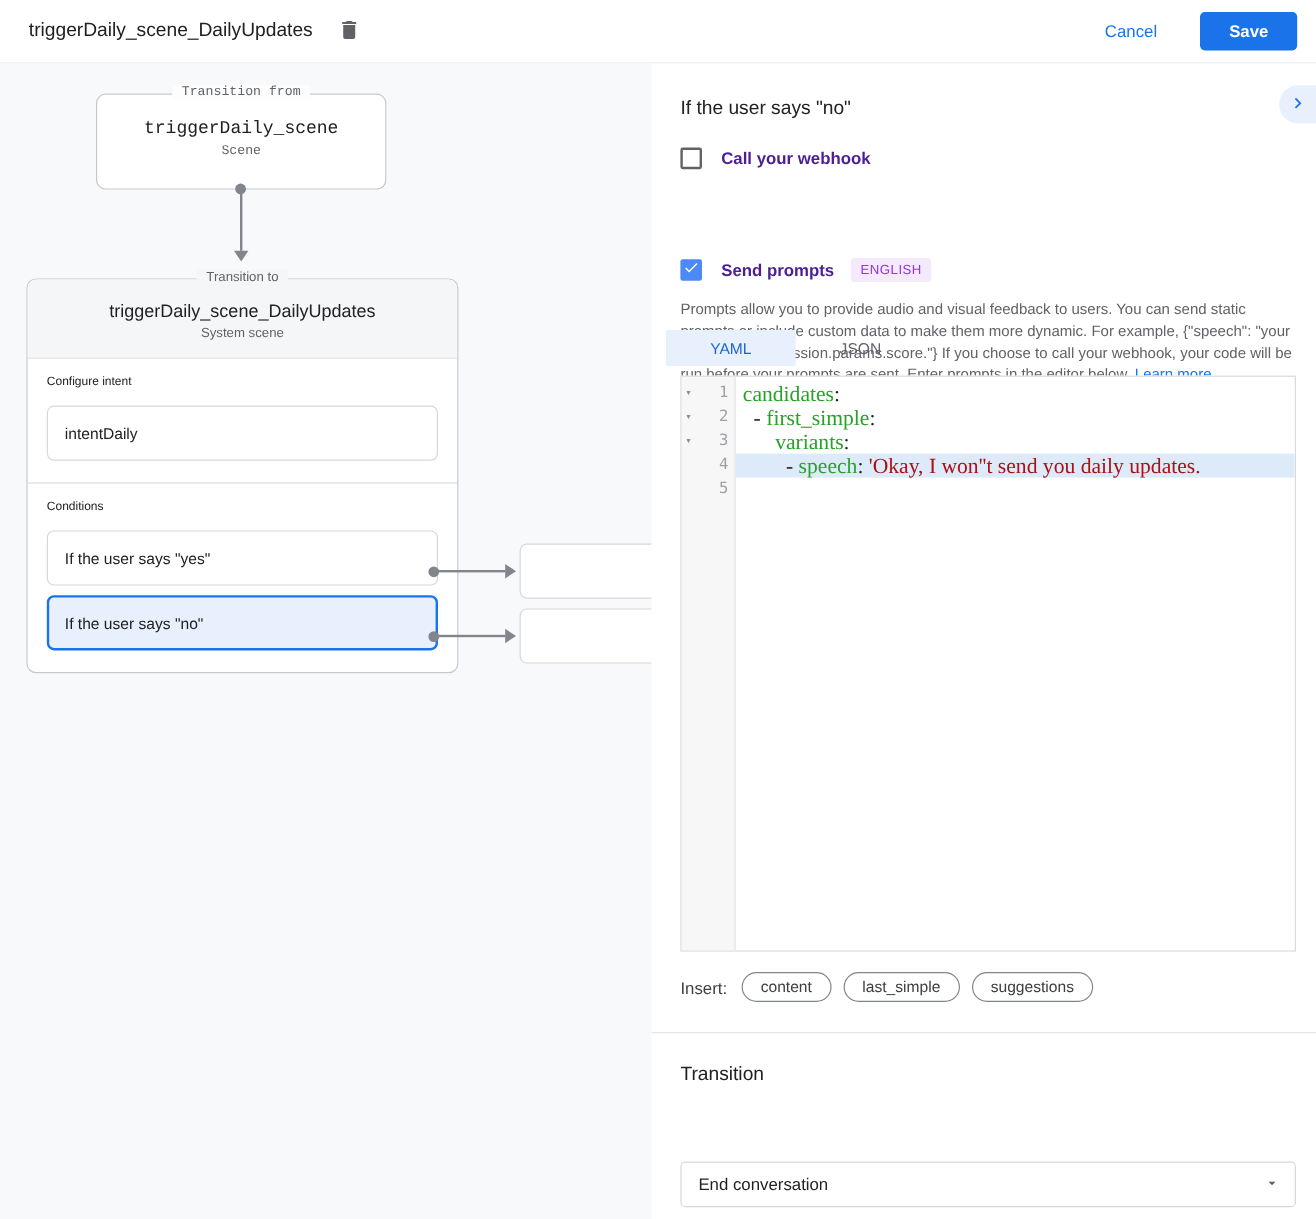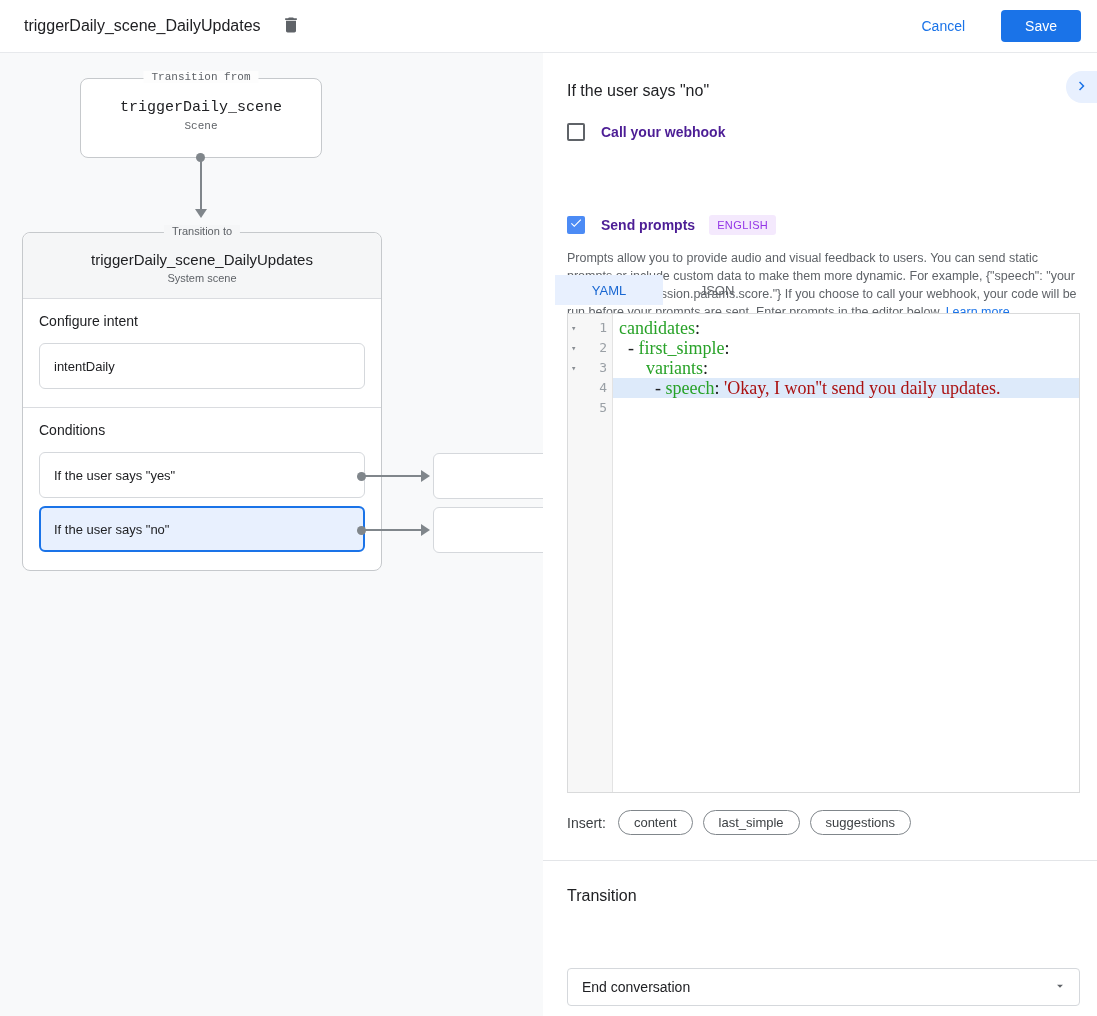--- a/index.html
+++ b/index.html
@@ -6,21 +6,21 @@
   html,body { width:1097px; height:1016px; overflow:hidden; background:#fff;
               font-family:"Liberation Sans", sans-serif; color:#202124; }
 
   
   .topbar { position:absolute; left:0; top:0; width:1097px; height:53px; background:#fff;
             border-bottom:1px solid #e7e9ec; display:flex; align-items:center; padding:0 16px 0 24px; }
   .topbar-title { font-size:16px; font-weight:500; color:#202124; }
   .trash-btn { margin-left:20px; background:none; border:none; cursor:pointer; display:flex; align-items:center; }
   .topbar-spacer { flex:1; }
   .cancel-link { color:#1a73e8; font-size:14px; font-weight:500; background:none; border:none; cursor:pointer; margin-right:36px; }
-  .save-btn { background:#1a73e8; color:#fff; font-size:14px; font-weight:400; border:none;
+  .save-btn { background:#1a73e8; color:#fff; font-size:14px; font-weight:700; border:none;
               border-radius:4px; padding:8px 24px; cursor:pointer; }
 
   
   .canvas { position:absolute; left:0; top:53px; width:543px; height:963px; background:#f8f9fa; overflow:hidden; }
   .node-box { position:absolute; background:#fff; border:1px solid #c6c9cc; border-radius:8px; }
   .legend { position:absolute; top:-8px; left:50%; transform:translateX(-50%); font-size:11px;
             color:#5f6368; background:#f8f9fa; padding:0 8px; white-space:nowrap; }
   .from-box { left:80px; top:25px; width:242px; height:80px; text-align:center;font-family:Liberation Mono, monospace; }
   .from-box .legend { background:#fdfdfd; }
   .node-title { font-size:15px; color:#202124; margin-top:20px; }
@@ -36,21 +36,21 @@
                       border-top:6px solid transparent; border-bottom:6px solid transparent;
                       border-left:9px solid #80868b; }
 
   .to-card { position:absolute; left:22px; top:179px; width:360px; background:#fff;
              border:1px solid #c6c9cc; border-radius:8px; }
   .to-card .legend { background:#f5f6f7; }
   .to-header { background:#f5f6f7; border-bottom:1px solid #dadce0; border-radius:8px 8px 0 0;
                text-align:center; padding:18px 10px 14px; }
   .card-section { padding:14px 16px 18px; }
   .card-section + .card-section { border-top:1px solid #dadce0; }
-  .section-label { font-size:14px; color:#202124; margin-bottom:14px; }
+  .section-label { font-size:10px; color:#202124; margin-bottom:14px; }
   .intent-field { border:1px solid #d5d8dc; border-radius:6px; height:46px; display:flex;
                   align-items:center; padding-left:14px; font-size:13px; color:#202124; background:#fff; }
   .condition { border:1px solid #d5d8dc; border-radius:6px; height:46px; display:flex;
                align-items:center; padding-left:14px; font-size:13px; color:#202124;
                background:#fff; cursor:pointer; }
   .condition + .condition { margin-top:8px; }
   .condition.selected { background:#e8f0fe; border:2px solid #1a73e8; padding-left:13px; }
   .target-box { position:absolute; width:125px; height:46px; background:#fff;
                 border:1px solid #d5d8dc; border-radius:6px; }
 

